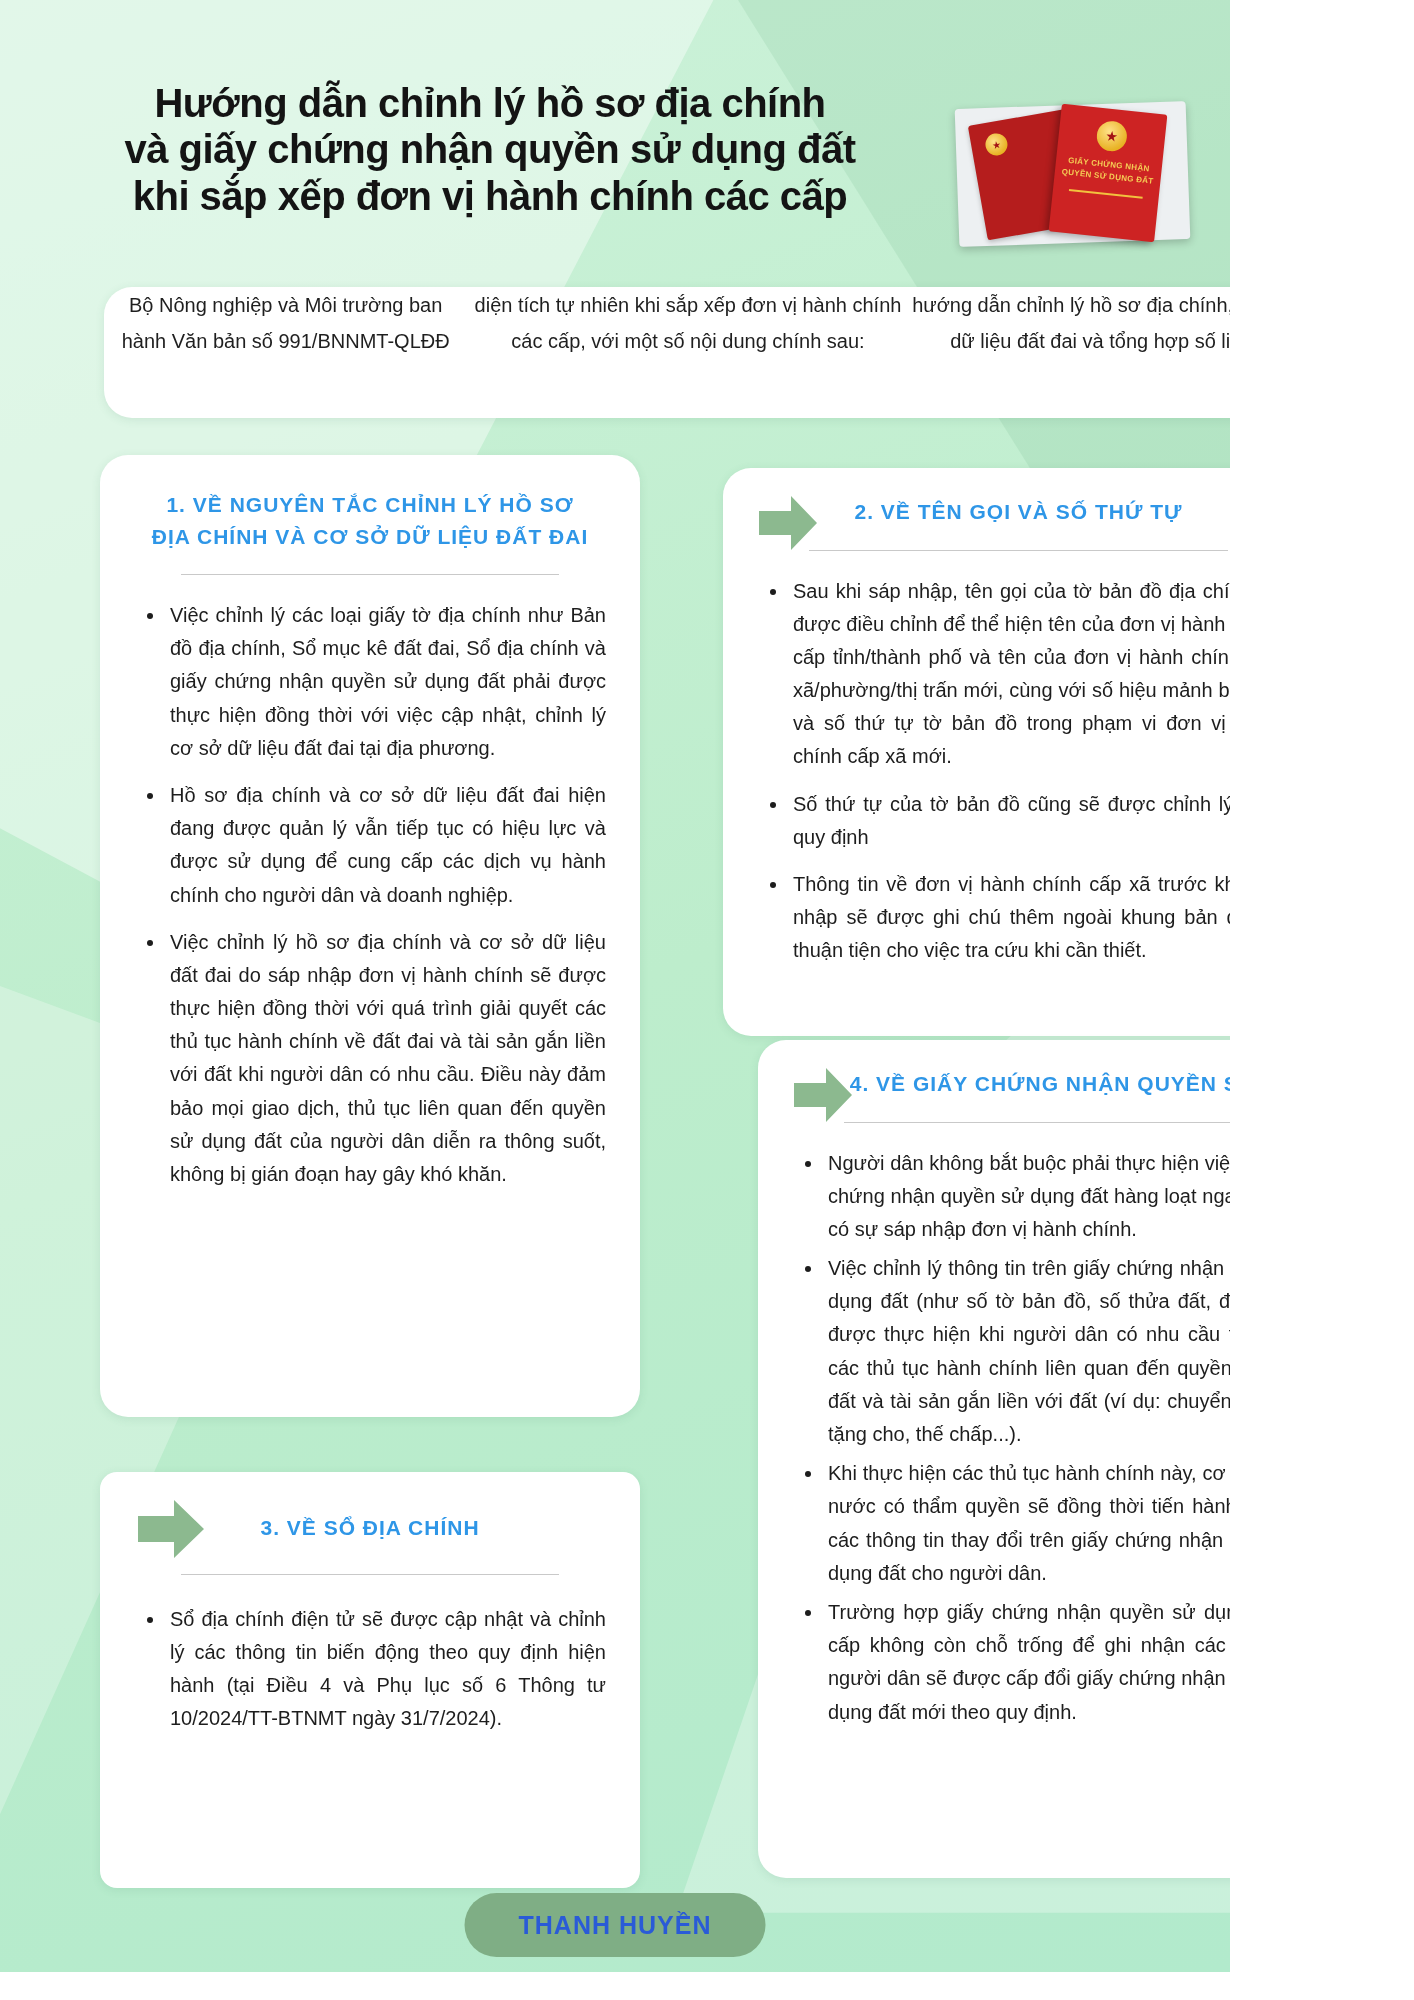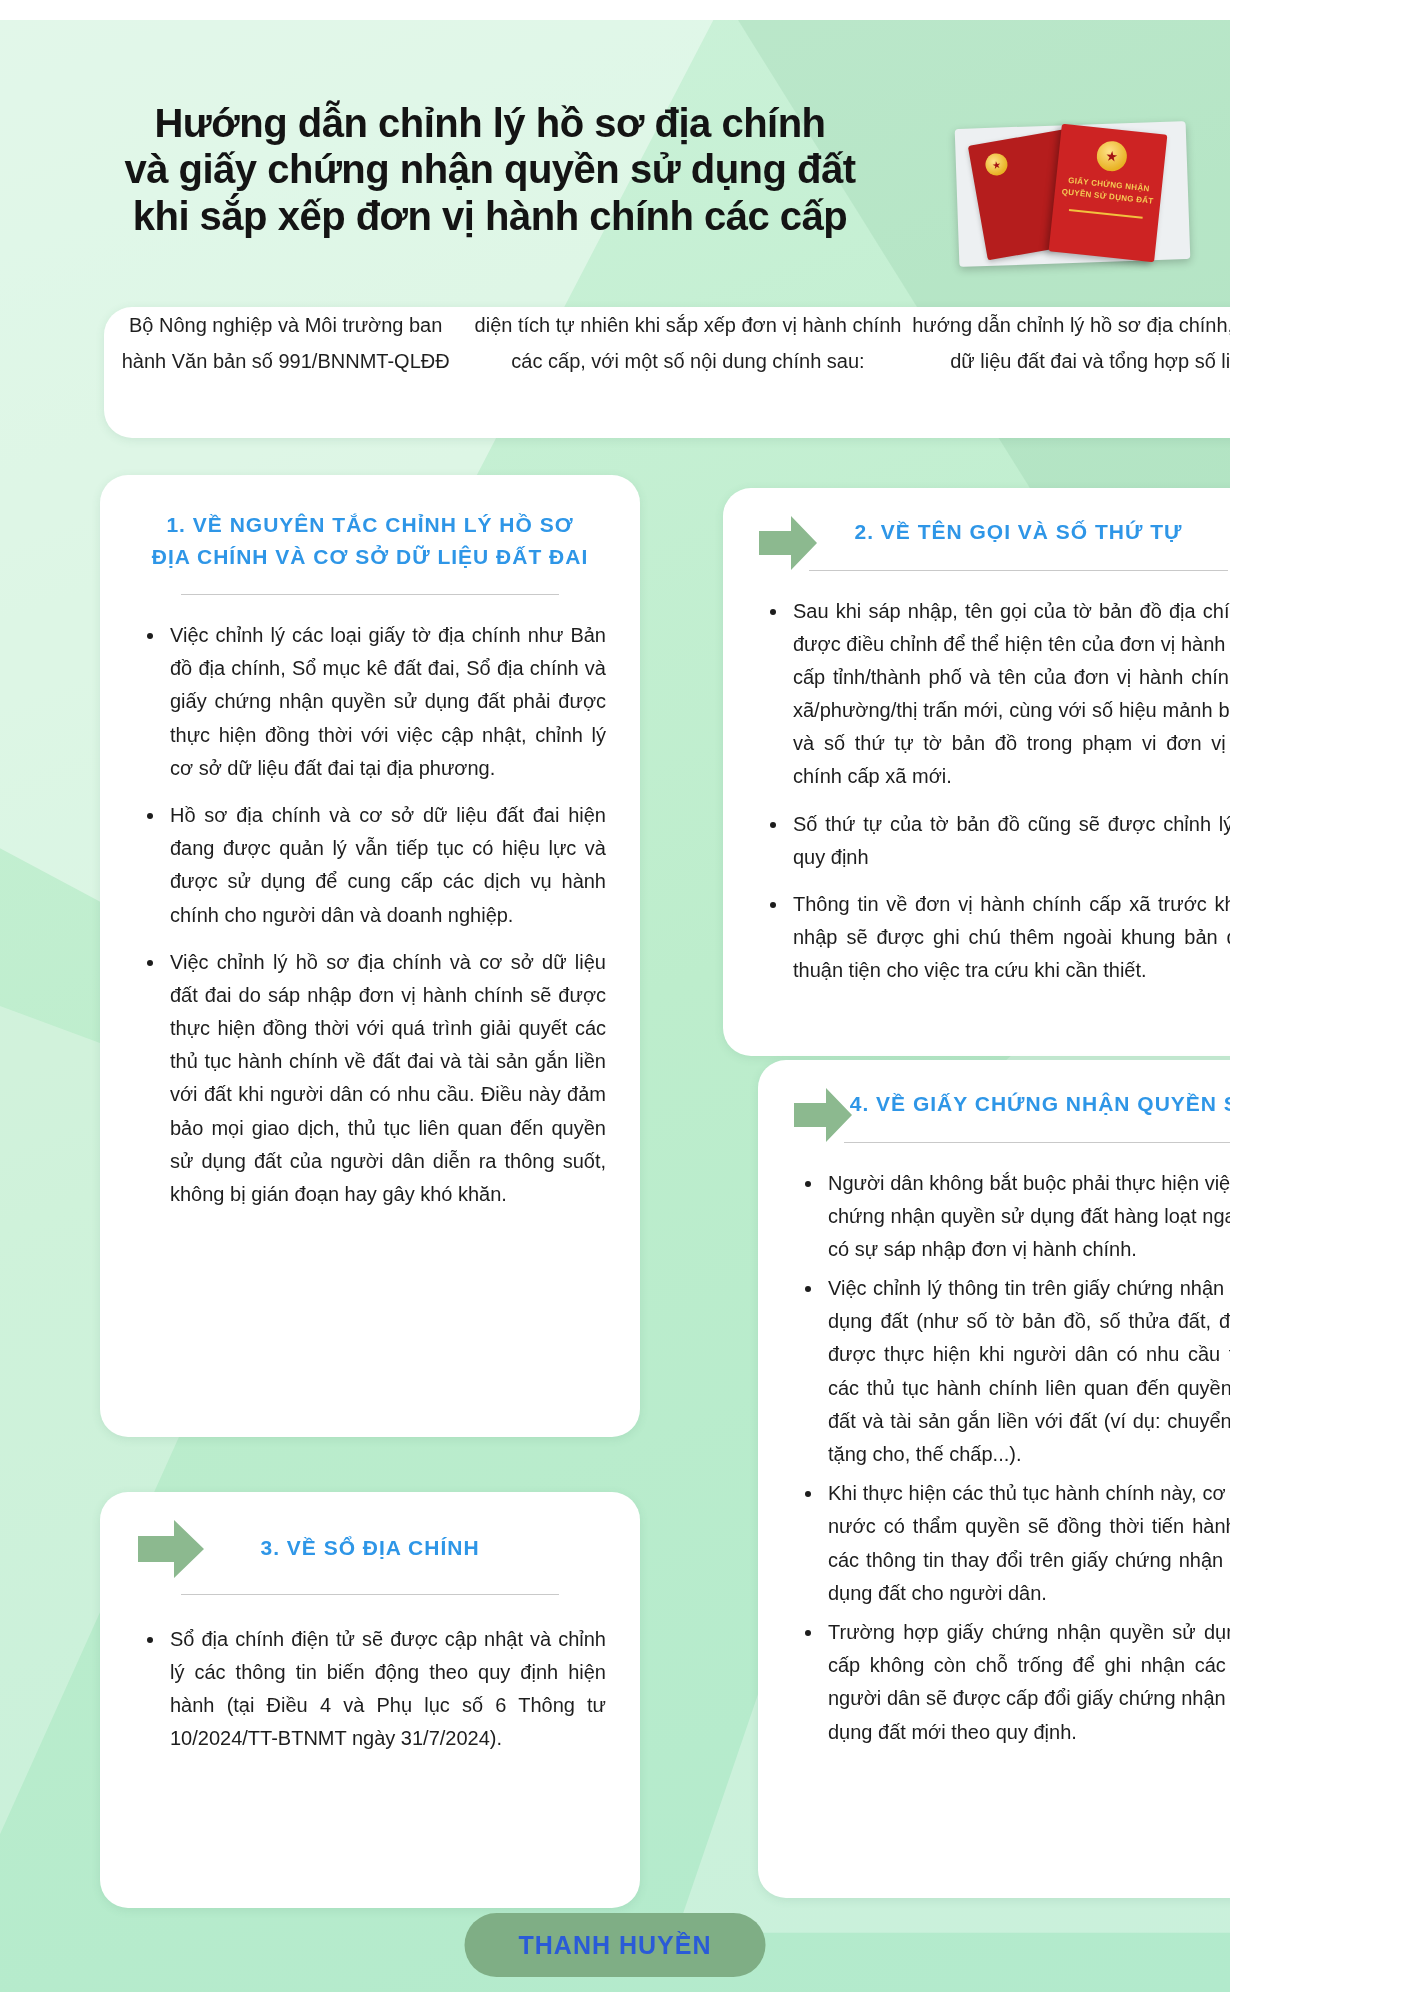--- a/index.html
+++ b/index.html
@@ -9,21 +9,20 @@
     position:relative;
     background:#ffffff;
     font-family:"Liberation Sans","DejaVu Sans",sans-serif;
     color:#1d1d1d;
     overflow:hidden;
   }
   .poster {
     position:absolute; left:0; top:0; width:1230px; height:1972px;
     background:linear-gradient(160deg,#cdf2da 0%,#bdedcc 50%,#b2eacc 100%);
     overflow:hidden;
-    margin-top:20px;
   }
   .bg-shape { position:absolute; inset:0; pointer-events:none; }
   .bg-a { background:rgba(255,255,255,.42); clip-path:polygon(0% 0%,58% 0%,18% 48%,0% 42%); }
   .bg-b { background:rgba(255,255,255,.30); clip-path:polygon(100% 42%,100% 97%,55% 97%,78% 55%); }
   .bg-c { background:rgba(255,255,255,.28); clip-path:polygon(0% 50%,26% 56%,0% 92%); }
   .bg-d { background:rgba(130,195,155,.22); clip-path:polygon(60% 0%,100% 0%,100% 40%); }
 
   .page-title {
     position:absolute; left:105px; top:80px; width:770px;
     text-align:center; font-weight:bold; font-size:40px; line-height:1.16;
@@ -49,21 +48,21 @@
   .card {
     position:absolute; background:#ffffff; border-radius:28px; overflow:hidden;
     box-shadow:0 2px 10px rgba(60,120,90,.12);
   }
   .intro-card { left:104px; top:287px; width:1190px; height:131px;
     display:flex; flex-direction:row; justify-content:center; }
   .intro-line { text-align:center; font-size:20px; line-height:1.8; color:#1f1f1f; }
 
   .card-1 { left:100px;  top:455px;  width:540px; height:962px; padding:34px 34px 0; }
   .card-2 { left:723px;  top:468px;  width:591px; height:568px; padding:28px 34px 0; }
-  .card-3 { left:100px;  top:1472px; width:540px; height:416px; padding:40px 34px 0; }
+  .card-3 { left:100px;  top:1472px; width:540px; height:416px; padding:40px 34px 0;border-radius:17px; }
   .card-4 { left:758px;  top:1040px; width:591px; height:838px; padding:28px 34px 0; }
 
   .card-header { position:relative; text-align:center; }
   .section-title { color:var(--header-blue,#2E96E7); font-weight:bold; font-size:21px;
     letter-spacing:1px; line-height:1.5; text-transform:uppercase; }
   .arrow-icon { position:absolute; left:2px; top:0; }
   .card-3 .arrow-icon { left:4px; top:-12px; }
   .divider { width:80%; height:1px; background:#c9c9c9; margin:22px auto 24px; }
   .card-3 .divider { margin:30px auto 28px; }
 

